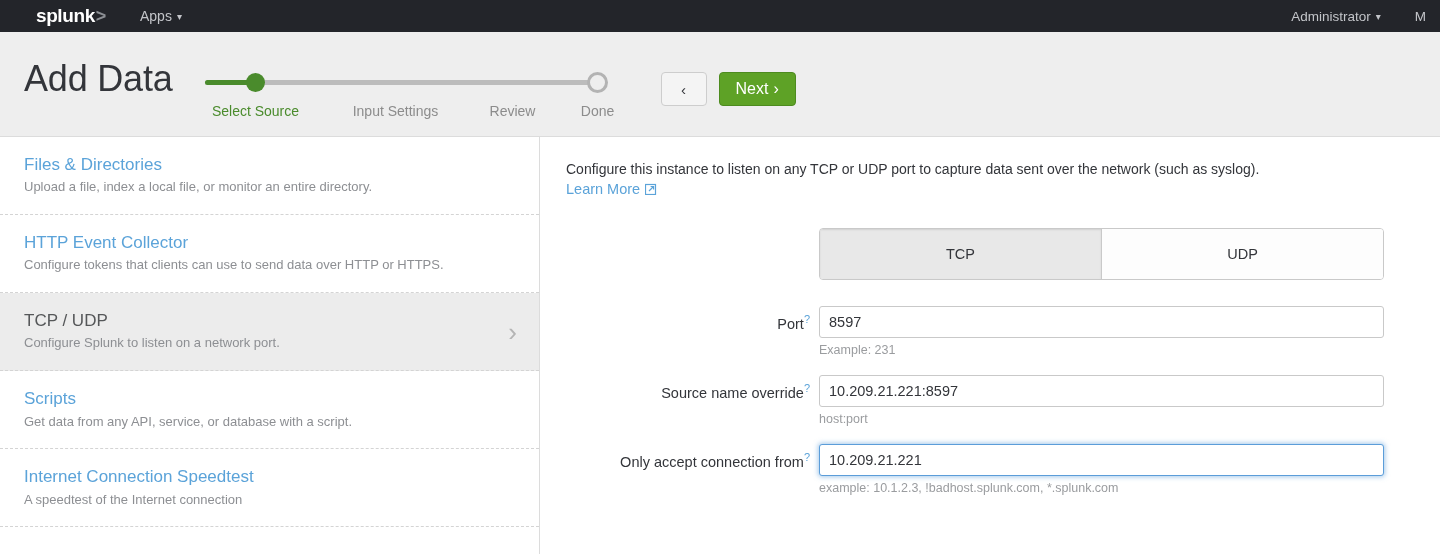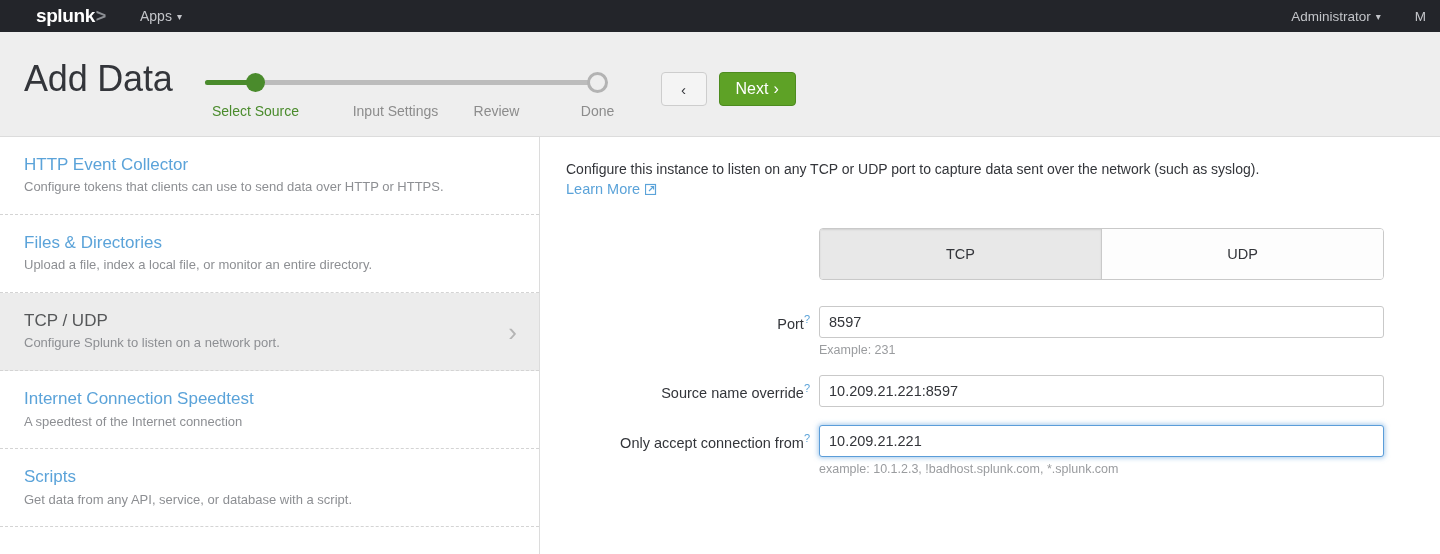--- a/index.html
+++ b/index.html
@@ -182,63 +182,63 @@
 
     <div class="steps">
       <div class="track"></div>
       <div class="track-fill"></div>
 
       <div class="dot" style="left:47px"></div>
       <div class="dot open" style="left:388px"></div>
 
       <div class="step-label active" style="left:57px">Select Source</div>
       <div class="step-label" style="left:197px">Input Settings</div>
-      <div class="step-label" style="left:298px">Review</div>
+      <div class="step-label" style="left:314px">Review</div>
       <div class="step-label" style="left:399px">Done</div>
     </div>
 
     <div class="navbtns">
       <div class="btn-back">
         <span>‹</span>
       </div>
       <div class="btn-next">
         <span>Next</span>
         <span>›</span>
       </div>
     </div>
   </div>
 
   <div class="body">
 
     <div class="sidebar">
 
       <div class="src">
+        <div class="src-title">Files &amp; Directories</div>
+        <div class="src-desc">Upload a file, index a local file, or monitor an entire directory.</div>
+      </div>
+
+      <div class="src">
         <div class="src-title">HTTP Event Collector</div>
         <div class="src-desc" style="max-width:430px">Configure tokens that clients can use to send data over HTTP or HTTPS.</div>
-      </div>
-
-      <div class="src">
-        <div class="src-title">Files &amp; Directories</div>
-        <div class="src-desc">Upload a file, index a local file, or monitor an entire directory.</div>
       </div>
 
       <div class="src selected">
         <div class="src-title">TCP / UDP</div>
         <div class="src-desc">Configure Splunk to listen on a network port.</div>
         <div class="src-chevron">›</div>
       </div>
 
       <div class="src">
+        <div class="src-title">Scripts</div>
+        <div class="src-desc">Get data from any API, service, or database with a script.</div>
+      </div>
+
+      <div class="src">
         <div class="src-title">Internet Connection Speedtest</div>
         <div class="src-desc">A speedtest of the Internet connection</div>
-      </div>
-
-      <div class="src">
-        <div class="src-title">Scripts</div>
-        <div class="src-desc">Get data from any API, service, or database with a script.</div>
       </div>
 
     </div>
 
     <div class="main">
       <div class="intro">Configure this instance to listen on any TCP or UDP port to capture data sent over the network (such as syslog).</div>
       <div class="learn">
         <span>Learn More</span>
         <svg width="12" height="12" viewBox="0 0 12 12">
           <rect x="0.5" y="1.5" width="10" height="10" fill="none" stroke="#5ba3d9" stroke-width="1.2"></rect>
@@ -265,20 +265,21 @@
             <div class="hint">Example: 231</div>
           </div>
         </div>
 
         <div class="row">
           <div class="label">
             <span>Source name override</span><span class="q">?</span>
           </div>
           <div class="field">
             <input class="txt" type="text" value="10.209.21.221:8597" style="">
+            <div class="hint">host:port</div>
           </div>
         </div>
 
         <div class="row">
           <div class="label">
             <span>Only accept connection from</span><span class="q">?</span>
           </div>
           <div class="field">
             <input class="txt focused" type="text" autofocus="" value="10.209.21.221" style="">
             <div class="hint">example: 10.1.2.3, !badhost.splunk.com, *.splunk.com</div>

